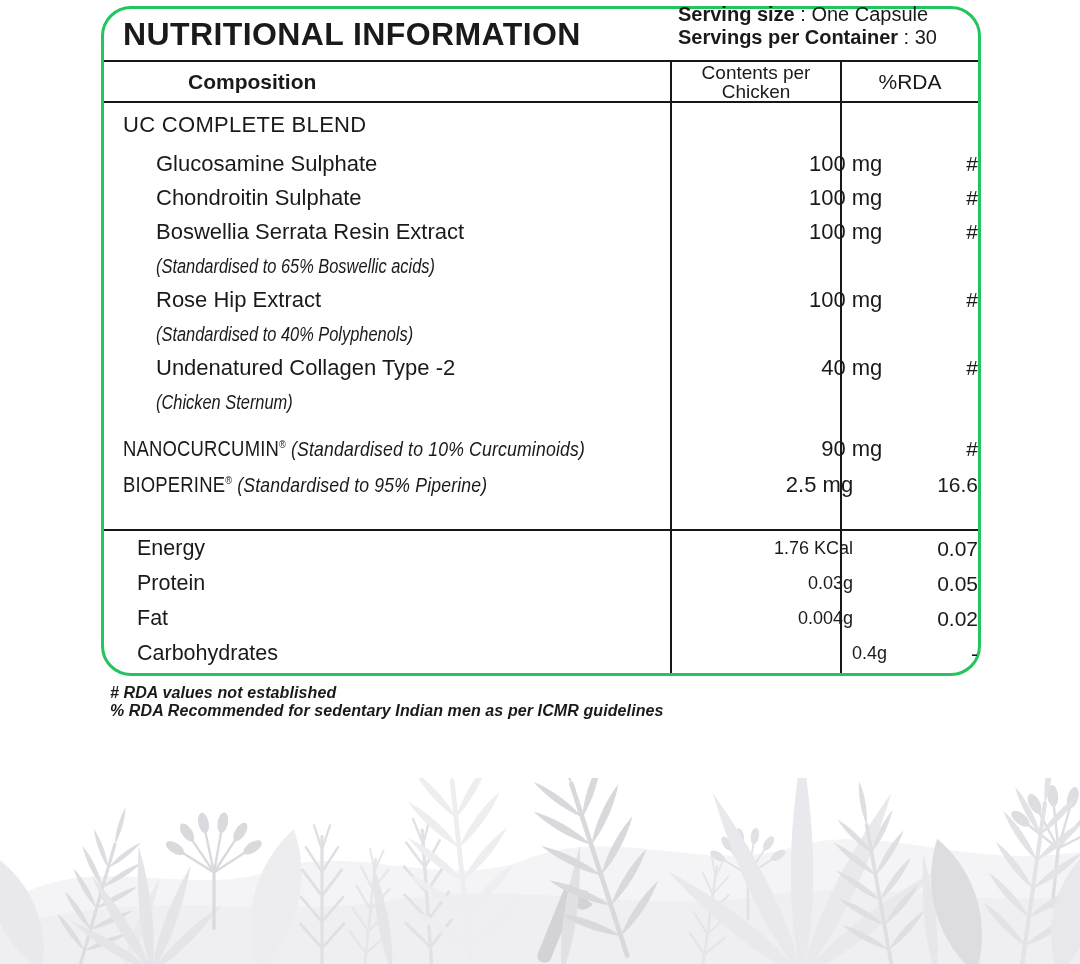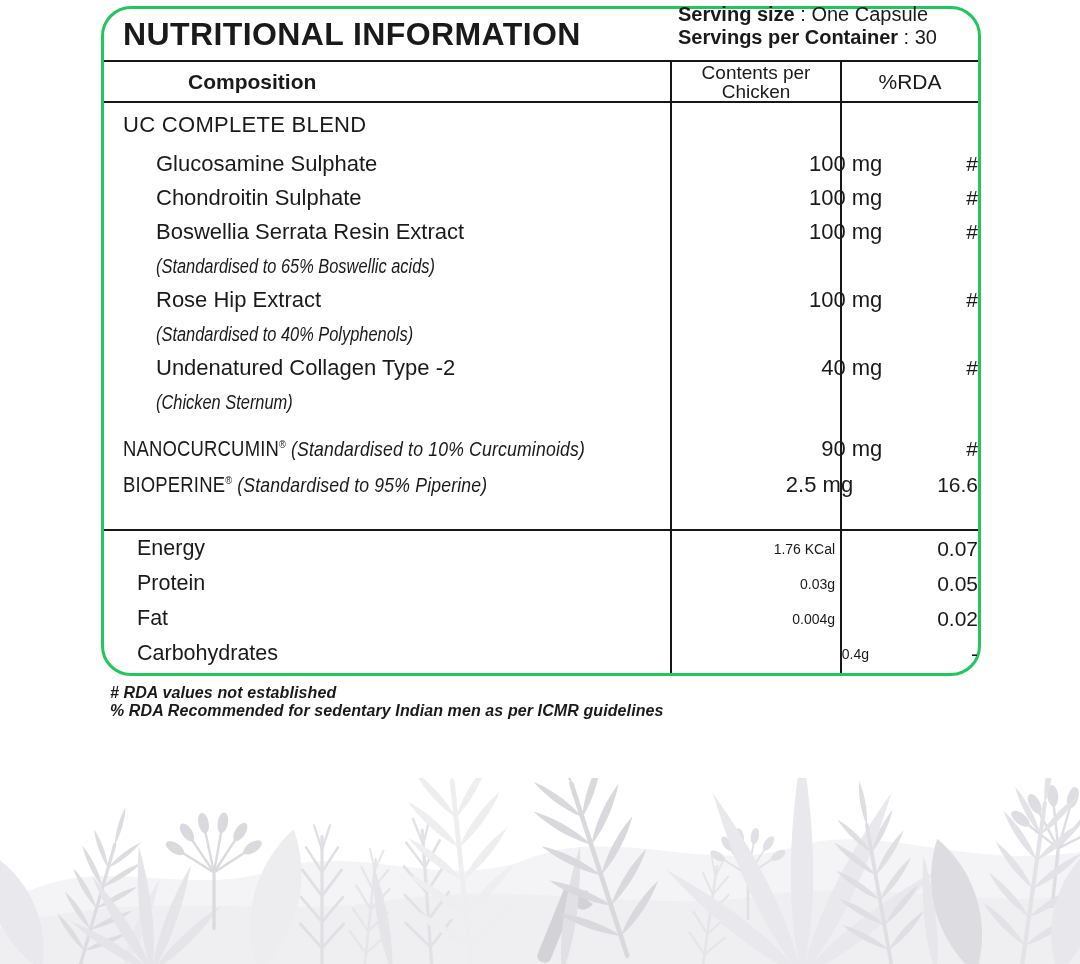--- a/index.html
+++ b/index.html
@@ -37,38 +37,38 @@
     align-items:center;justify-content:center;font-size:21px;
   }
   
   .rows-main{position:absolute;left:0;right:0;top:94px;}
   .rows-energy{position:absolute;left:0;right:0;top:522px;}
   .trow{display:flex;align-items:center;}
   .r-section{height:44px;}
   .r-ingredient,.r-note{height:34px;}
   .r-brand{height:36px;}
   .r-spacer{height:12px;}
-  .r-energy{height:35px;gap:18px;}
+  .r-energy{height:35px;}
   .c1{width:660px;box-sizing:border-box;white-space:nowrap;}
   .c2{width:170px;box-sizing:border-box;text-align:right;padding-right:40px;font-size:22px;white-space:nowrap;}
   .c3{flex:1;box-sizing:border-box;padding-left:44px;font-size:21px;white-space:nowrap;}
   .section-name{padding-left:19px;font-size:22px;letter-spacing:.3px;display:inline-block;}
   .ing-name{padding-left:52px;font-size:22px;display:inline-block;}
   .note-text{
     margin-left:52px;font-size:20.5px;font-style:italic;display:inline-block;
     transform:scaleX(.8);transform-origin:0 50%;white-space:nowrap;
   }
   .brand-line{
     margin-left:19px;display:inline-block;transform:scaleX(.84);transform-origin:0 50%;
     font-size:22px;white-space:nowrap;letter-spacing:.2px;
   }
   .brand-line sup{font-size:11px;}
   .brand-note{font-style:italic;font-size:21px;margin-left:6px;}
   .r-energy .c1{padding-left:33px;font-size:21.5px;}
-  .r-energy .c2{font-size:14px;}
+  .r-energy .c2{font-size:18px;}
   
   .footnotes{
     position:absolute;left:110px;top:684px;font-size:16px;font-weight:700;font-style:italic;
     line-height:18px;letter-spacing:.1px;
   }
   
   .botanical{position:absolute;left:0;bottom:0;width:1080px;height:186px;}
 </style>
 </head>
 <body>

